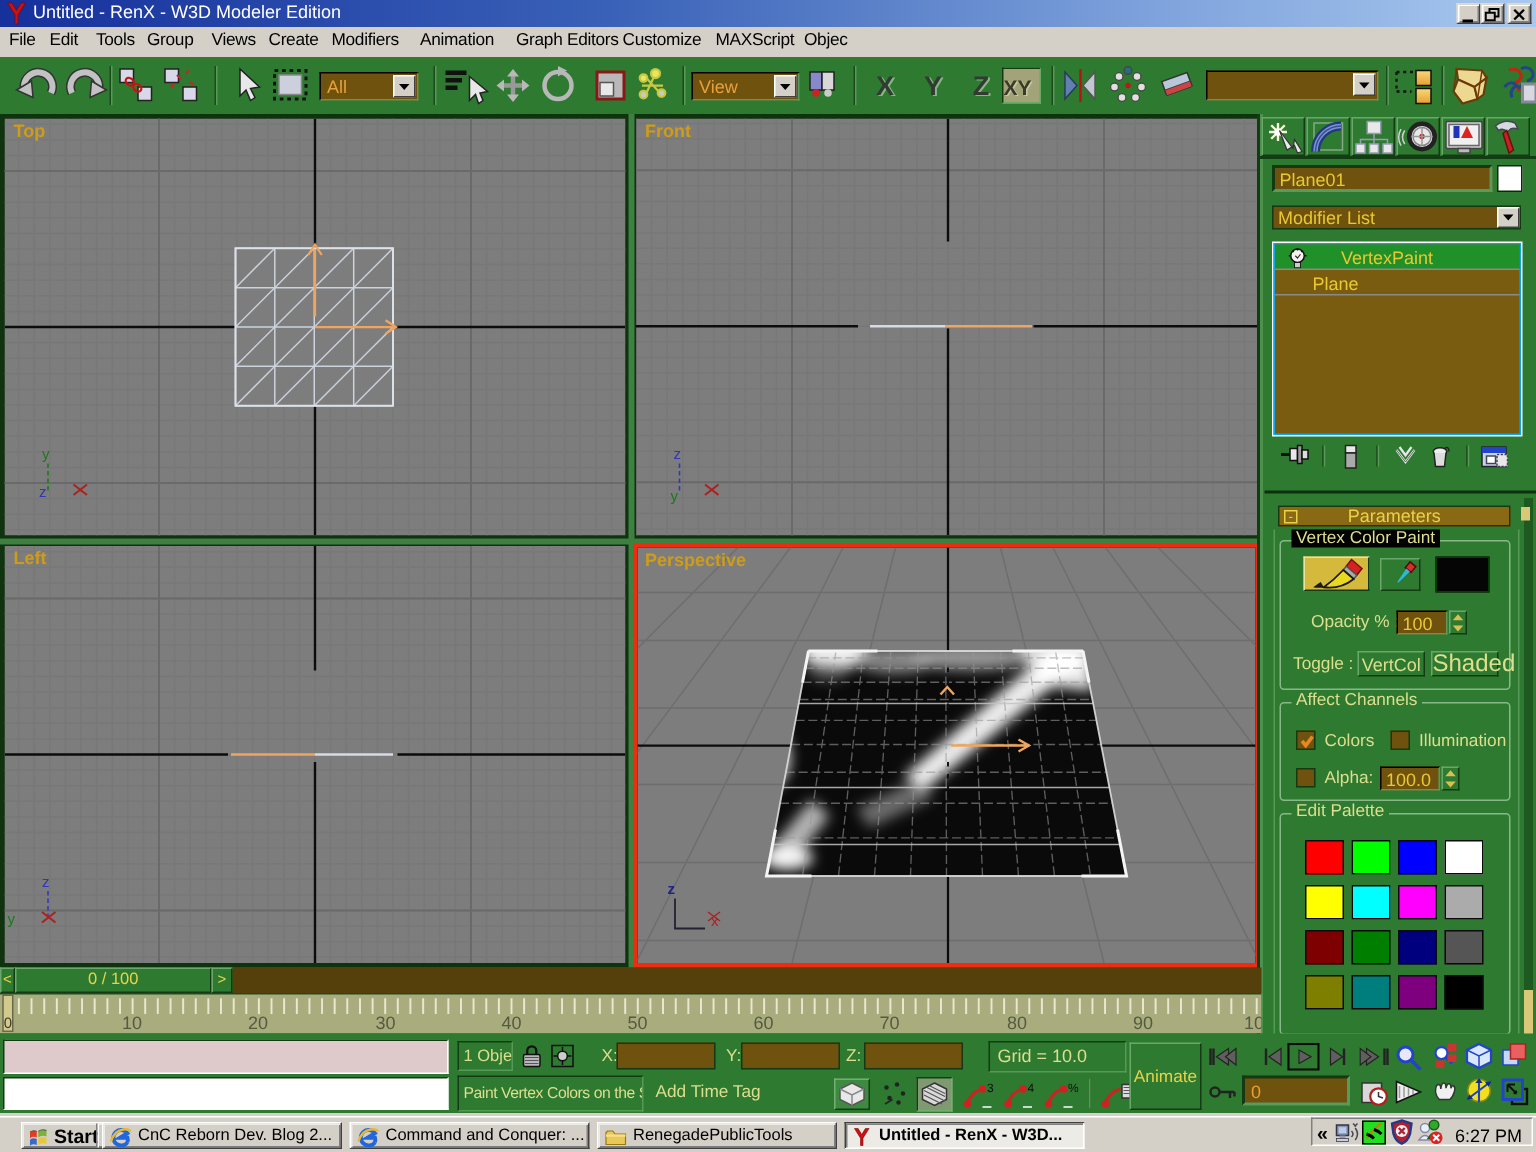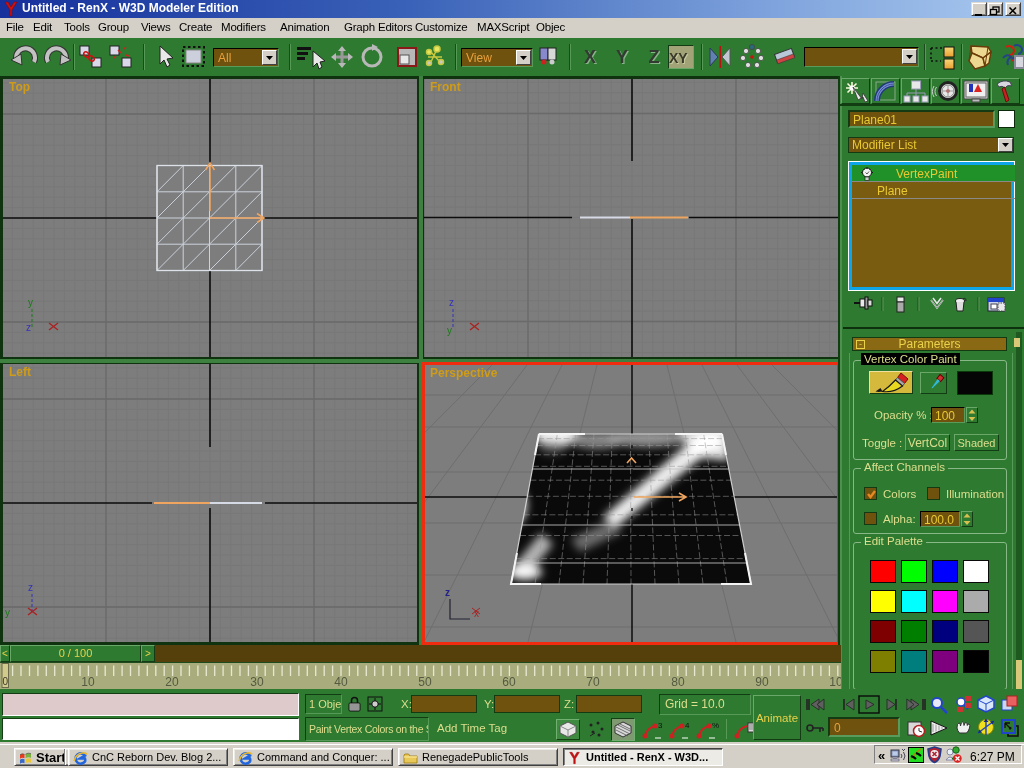--- a/index.html
+++ b/index.html
@@ -13,21 +13,21 @@
 .wbtn{position:absolute;top:2px;width:16px;height:14px;background:#d4d0c8;border:1px solid;border-color:#dfdbd3 #404040 #404040 #dfdbd3;box-shadow:inset 1px 1px 0 #fff, inset -1px -1px 0 #808080}
 .tbtn{position:absolute;top:3px;height:18px;background:#d4d0c8;border:1px solid;border-color:#fff #404040 #404040 #fff;box-shadow:inset 1px 1px 0 #ecebe5,inset -1px -1px 0 #808080;font-size:11px;color:#000;white-space:nowrap;overflow:hidden}
 .vplabel{position:absolute;left:4px;top:1px;color:#cf9c1a;font-weight:bold;font-size:12px;z-index:5;letter-spacing:0px}
 </style></head><body>
 <div id="root">
 
 <div class="abs" style="left:0;top:0;width:1024px;height:18px;background:linear-gradient(90deg,#16309c 0%,#3a62b8 40%,#7ea2dc 75%,#a8c8ee 100%)">
 <svg class="abs" style="left:3px;top:1px" width="16" height="16" viewBox="0 0 16 16">
 <path d="M2 1 L5 1 L8 6 L11 1 L14 1 L9 9 L9 15 L7 15 L7 9 Z" fill="#cc1111" stroke="#880000" stroke-width="0.5"></path>
 </svg>
-<span class="abs" style="left:22px;top:1px;color:#fff;font-weight:bold;font-size:12px">Untitled - RenX - W3D Modeler Edition</span>
+<span class="abs" style="left:22px;top:1px;color:#fff;font-weight:normal;font-size:12px">Untitled - RenX - W3D Modeler Edition</span>
 <div class="wbtn" style="left:971px"><svg width="14" height="12">
           <rect x="3" y="9" width="7" height="2" fill="#000"></rect>
         </svg></div>
 <div class="wbtn" style="left:987px"><svg width="14" height="12">
           <rect x="5" y="2" width="6" height="5" fill="none" stroke="#000" stroke-width="1.3"></rect>
           <rect x="2.5" y="4.5" width="6" height="5" fill="#d4d0c8" stroke="#000" stroke-width="1.3"></rect>
         </svg></div>
 <div class="wbtn" style="left:1005px"><svg width="14" height="12">
           <path d="M3.5 2.5 L10 9 M10 2.5 L3.5 9" stroke="#000" stroke-width="1.6"></path>
         </svg></div>
@@ -330,21 +330,21 @@
       <span style="position:absolute;left:3px;top:1px">Plane01</span>
     </div>
 <div class="abs" style="left:998px;top:110px;width:17px;height:18px;background:#fff;border:1px solid #0a2a0a"></div>
 <div class="fld" style="left:848px;top:137px;width:166px;height:16px;border:1px solid #143a14;background:#6e520e">
       <span style="position:absolute;left:3px;top:0px">Modifier List</span>
       <div class="abs" style="right:0px;top:0px;width:15px;height:14px;background:#d4d0c8;border:1px solid;border-color:#fff #404040 #404040 #fff"><svg width="13" height="12">
           <path d="M3 4 L10 4 L6.5 8 Z" fill="#000"></path>
         </svg></div>
     </div>
 <div class="abs" style="left:848px;top:161px;width:167px;height:130px;background:#fff"></div>
-<div class="abs" style="left:849px;top:162px;width:165px;height:128px;background:#7a5c10;border:3px solid #0ea5e9">
+<div class="abs" style="left:849px;top:162px;width:165px;height:128px;background:#7a5c10;border:1px solid #0ea5e9">
 <div class="abs" style="left:0;top:0;width:163px;height:17px;background:#1f9128;border-bottom:1px solid #8a8a8a">
 <svg class="abs" style="left:9px;top:2px" width="13" height="14">
           <circle cx="6" cy="5.5" r="4.5" fill="#f2f2f2" stroke="#111"></circle>
           <rect x="4" y="10" width="4" height="3.5" fill="#ccc" stroke="#111" stroke-width="0.6"></rect>
           <path d="M6 0.5 V2 M1 5.5 H0 M12 5.5 H11 M2.5 2 l1 1 M9.5 2 l-1 1" stroke="#111"></path>
           <path d="M4.5 5.5 l1.5 1.5 l2 -2.5" stroke="#333" fill="none" stroke-width="0.8"></path>
         </svg>
 <span class="abs ylw" style="left:44px;top:2px;font-size:12px">VertexPaint</span>
       </div>
 <div class="abs" style="left:0;top:18px;width:163px;height:16px;border-bottom:1px solid #8a8a8a">
@@ -400,21 +400,21 @@
 <div class="abs" style="left:957px;top:371px;width:36px;height:24px;background:#050505;border:1px solid #0a3a0a"></div>
 <div class="abs lbl" style="left:874px;top:409px">Opacity % :</div>
 <div class="fld" style="left:931px;top:407px;width:34px;height:16px">
       <span style="position:absolute;left:3px;top:1px">100</span>
     </div>
 <div class="abs" style="left:966px;top:407px;width:12px;height:16px;background:#2e7a31;border:1px solid;border-color:#6aa86a #143c14 #143c14 #6aa86a"><svg width="10" height="14">
         <path d="M5 1.5 L8.5 5.5 L1.5 5.5 Z M5 13 L8.5 9 L1.5 9 Z" fill="#d8c050"></path>
       </svg></div>
 <div class="abs lbl" style="left:862px;top:437px">Toggle :</div>
 <div class="btn3" style="left:905px;top:434px;width:45px;height:17px;color:#ddde8e;font-size:12px;text-align:center;line-height:16px">VertCol</div>
-<div class="btn3" style="left:954px;top:434px;width:45px;height:17px;color:#ddde8e;font-size:11px;text-align:center;line-height:16px">Shaded</div>
+<div class="btn3" style="left:954px;top:434px;width:45px;height:17px;color:#ddde8e;font-size:16px;text-align:center;line-height:16px">Shaded</div>
 <div class="abs" style="left:853px;top:468px;width:154px;height:66px;border:1px solid #88b888;border-radius:3px"></div>
     <div class="abs lbl" style="left:861px;top:461px;background:#2e7a31;padding:0 3px">Affect Channels</div>
 <div class="abs" style="left:864px;top:487px;width:13px;height:13px;background:#6e520e;border:1px solid #143a14">
       <svg class="abs" style="left:1px;top:1px" width="11" height="11">
         <path d="M2 5 L4.5 8 L9 2" stroke="#e88820" stroke-width="2.4" fill="none"></path>
       </svg>
     </div>
 <div class="abs lbl" style="left:883px;top:488px">Colors</div>
 <div class="abs" style="left:927px;top:487px;width:13px;height:13px;background:#6e520e;border:1px solid #143a14"></div>
 <div class="abs lbl" style="left:946px;top:488px">Illumination</div>

